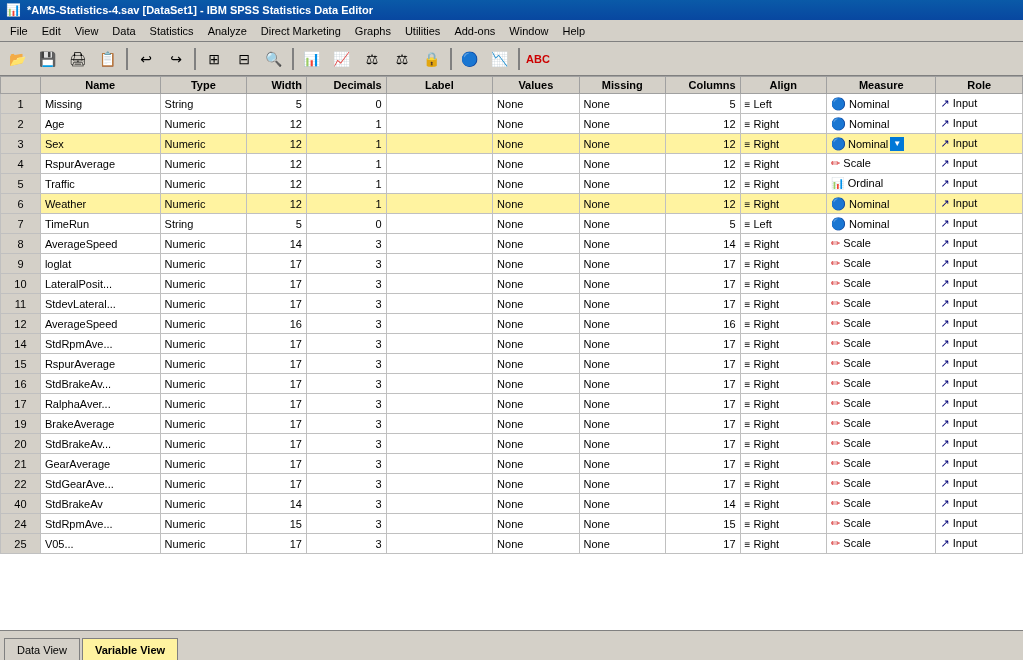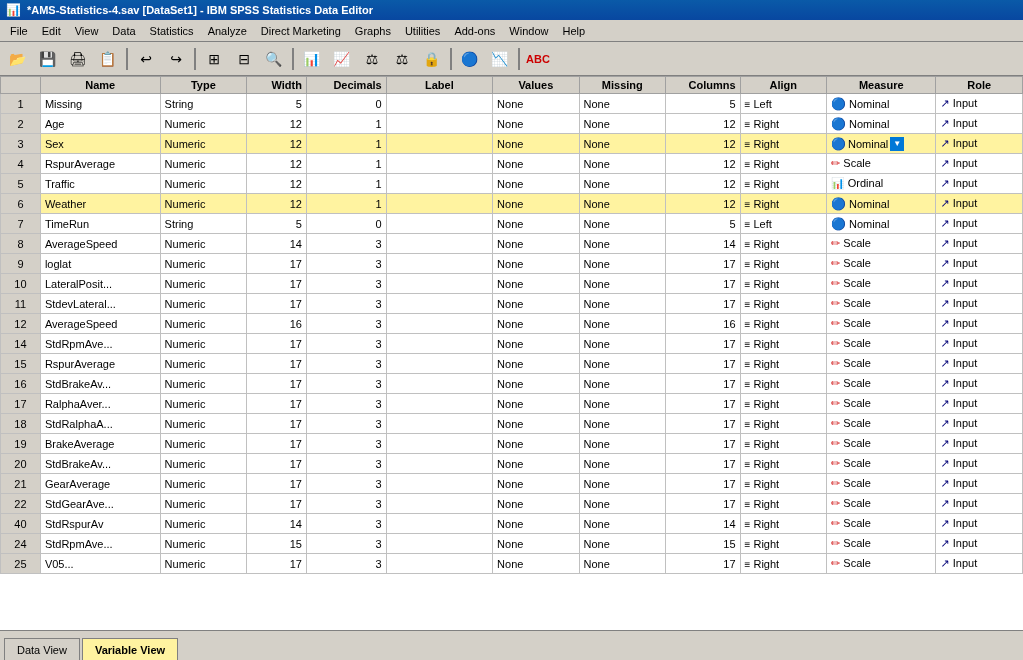--- a/index.html
+++ b/index.html
@@ -435,34 +435,20 @@
     <td class="cell-decimals" style="">3</td>
     <td class="cell-label" style=""></td>
     <td class="cell-values" style="">None</td>
     <td class="cell-missing" style="">None</td>
     <td class="cell-columns" style="">17</td>
     <td class="cell-align" style=""><span style="font-size:10px;">≡</span> Right</td>
     <td class="cell-measure" style=""><span style="color:#cc0000; font-size:11px;">✏</span> Scale</td>
     <td class="cell-role" style=""><span style="color:#000077; font-size:11px;">↗</span> Input</td>
   </tr>
         <tr>
-    <td class="row-num">18</td>
-    <td class="cell-name" style="">StdRalphaA...</td>
-    <td class="cell-type" style="">Numeric</td>
-    <td class="cell-width" style="">17</td>
-    <td class="cell-decimals" style="">3</td>
-    <td class="cell-label" style=""></td>
-    <td class="cell-values" style="">None</td>
-    <td class="cell-missing" style="">None</td>
-    <td class="cell-columns" style="">17</td>
-    <td class="cell-align" style=""><span style="font-size:10px;">≡</span> Right</td>
-    <td class="cell-measure" style=""><span style="color:#cc0000; font-size:11px;">✏</span> Scale</td>
-    <td class="cell-role" style=""><span style="color:#000077; font-size:11px;">↗</span> Input</td>
-  </tr>
-        <tr>
     <td class="row-num">19</td>
     <td class="cell-name" style="">BrakeAverage</td>
     <td class="cell-type" style="">Numeric</td>
     <td class="cell-width" style="">17</td>
     <td class="cell-decimals" style="">3</td>
     <td class="cell-label" style=""></td>
     <td class="cell-values" style="">None</td>
     <td class="cell-missing" style="">None</td>
     <td class="cell-columns" style="">17</td>
     <td class="cell-align" style=""><span style="font-size:10px;">≡</span> Right</td>
@@ -506,21 +492,21 @@
     <td class="cell-label" style=""></td>
     <td class="cell-values" style="">None</td>
     <td class="cell-missing" style="">None</td>
     <td class="cell-columns" style="">17</td>
     <td class="cell-align" style=""><span style="font-size:10px;">≡</span> Right</td>
     <td class="cell-measure" style=""><span style="color:#cc0000; font-size:11px;">✏</span> Scale</td>
     <td class="cell-role" style=""><span style="color:#000077; font-size:11px;">↗</span> Input</td>
   </tr>
         <tr>
     <td class="row-num">40</td>
-    <td class="cell-name" style="">StdRspurAv</td>
+    <td class="cell-name" style="">StdBrakeAv</td>
     <td class="cell-type" style="">Numeric</td>
     <td class="cell-width" style="">14</td>
     <td class="cell-decimals" style="">3</td>
     <td class="cell-label" style=""></td>
     <td class="cell-values" style="">None</td>
     <td class="cell-missing" style="">None</td>
     <td class="cell-columns" style="">14</td>
     <td class="cell-align" style=""><span style="font-size:10px;">≡</span> Right</td>
     <td class="cell-measure" style=""><span style="color:#cc0000; font-size:11px;">✏</span> Scale</td>
     <td class="cell-role" style=""><span style="color:#000077; font-size:11px;">↗</span> Input</td>

